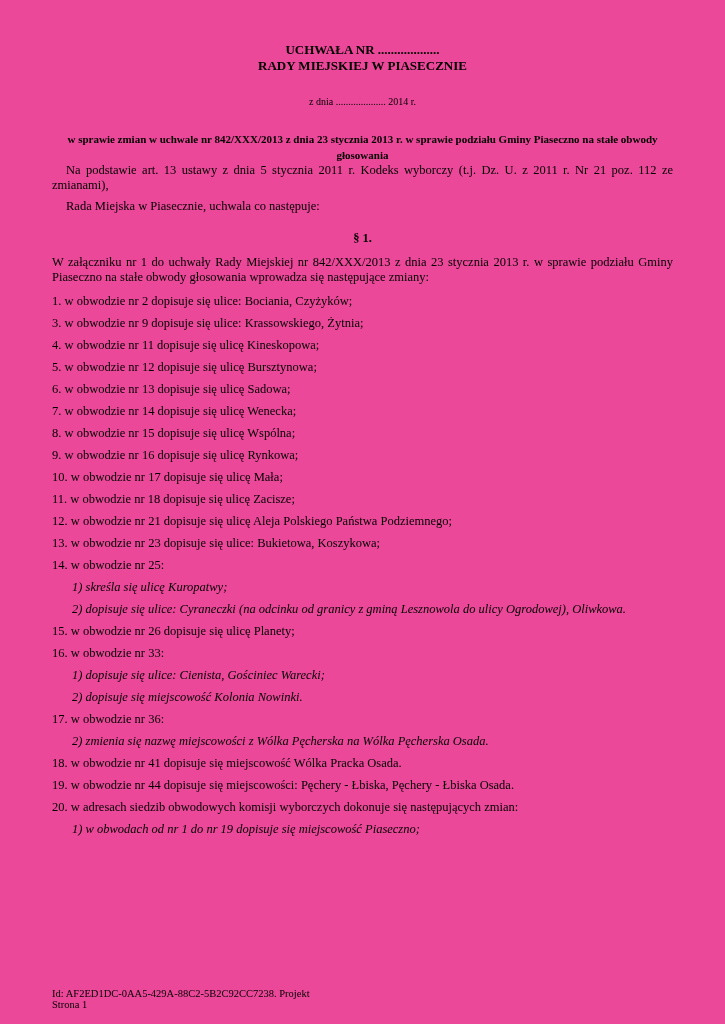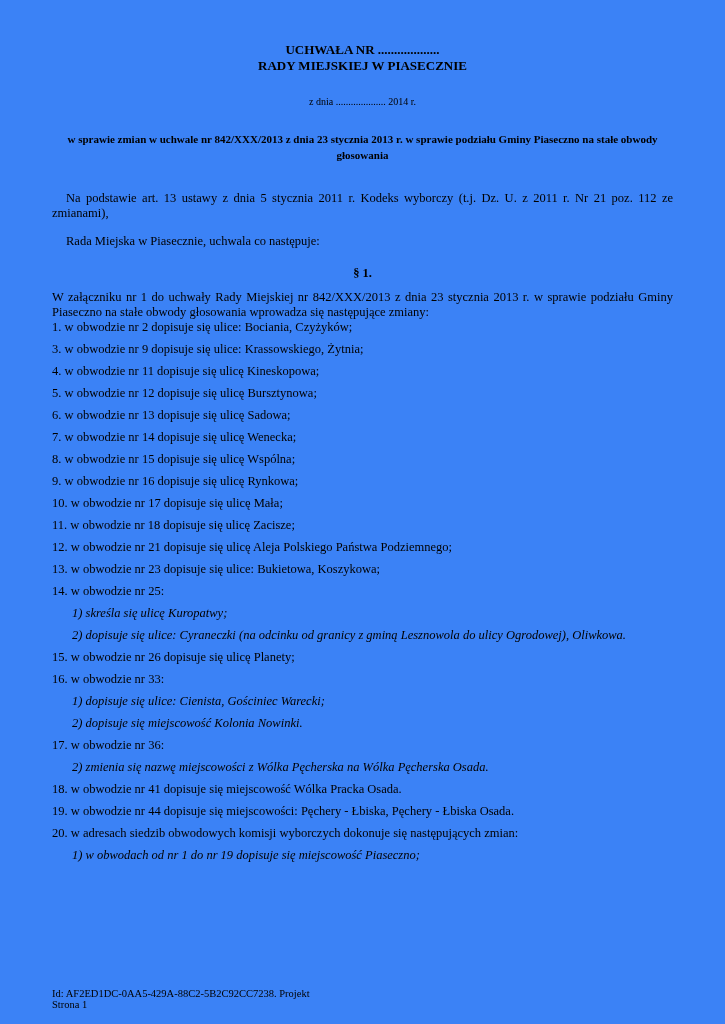--- a/index.html
+++ b/index.html
@@ -5,21 +5,21 @@
   * { box-sizing: border-box; }
   html, body {
     margin: 0;
     padding: 0;
     background: #ffffff;
   }
   .page {
     position: relative;
     width: 725px;
     height: 1024px;
-    background: #3b82f6;
+    background: #ec4899;
     color: #000000;
     font-family: "Liberation Serif", "DejaVu Serif", serif;
     overflow: hidden;
   }
   .content {
     padding: 42px 52px 0 52px;
   }
   .doc-title {
     margin: 0;
     text-align: center;
@@ -38,39 +38,39 @@
     font-size: 11px;
     font-weight: bold;
     line-height: 16px;
   }
   .para {
     font-size: 12.5px;
     line-height: 15px;
     margin: 0;
   }
   .para-basis {
-    margin-top: 28px;
     text-align: justify;
     text-indent: 14px;
   }
   .para-rada {
-    margin-top: 13px;
+    margin-top: 6px;
     text-indent: 14px;
   }
   .section-heading {
     margin: 17px 0 0 0;
     text-align: center;
     font-size: 12.5px;
     font-weight: bold;
   }
   .para-intro {
     margin-top: 9px;
     text-align: justify;
   }
   .list {
+    margin-top: 9px;
   }
   .line {
     font-size: 12.5px;
     line-height: 14px;
     margin-bottom: 8px;
   }
   .line.sub {
     padding-left: 20px;
     font-style: italic;
   }

